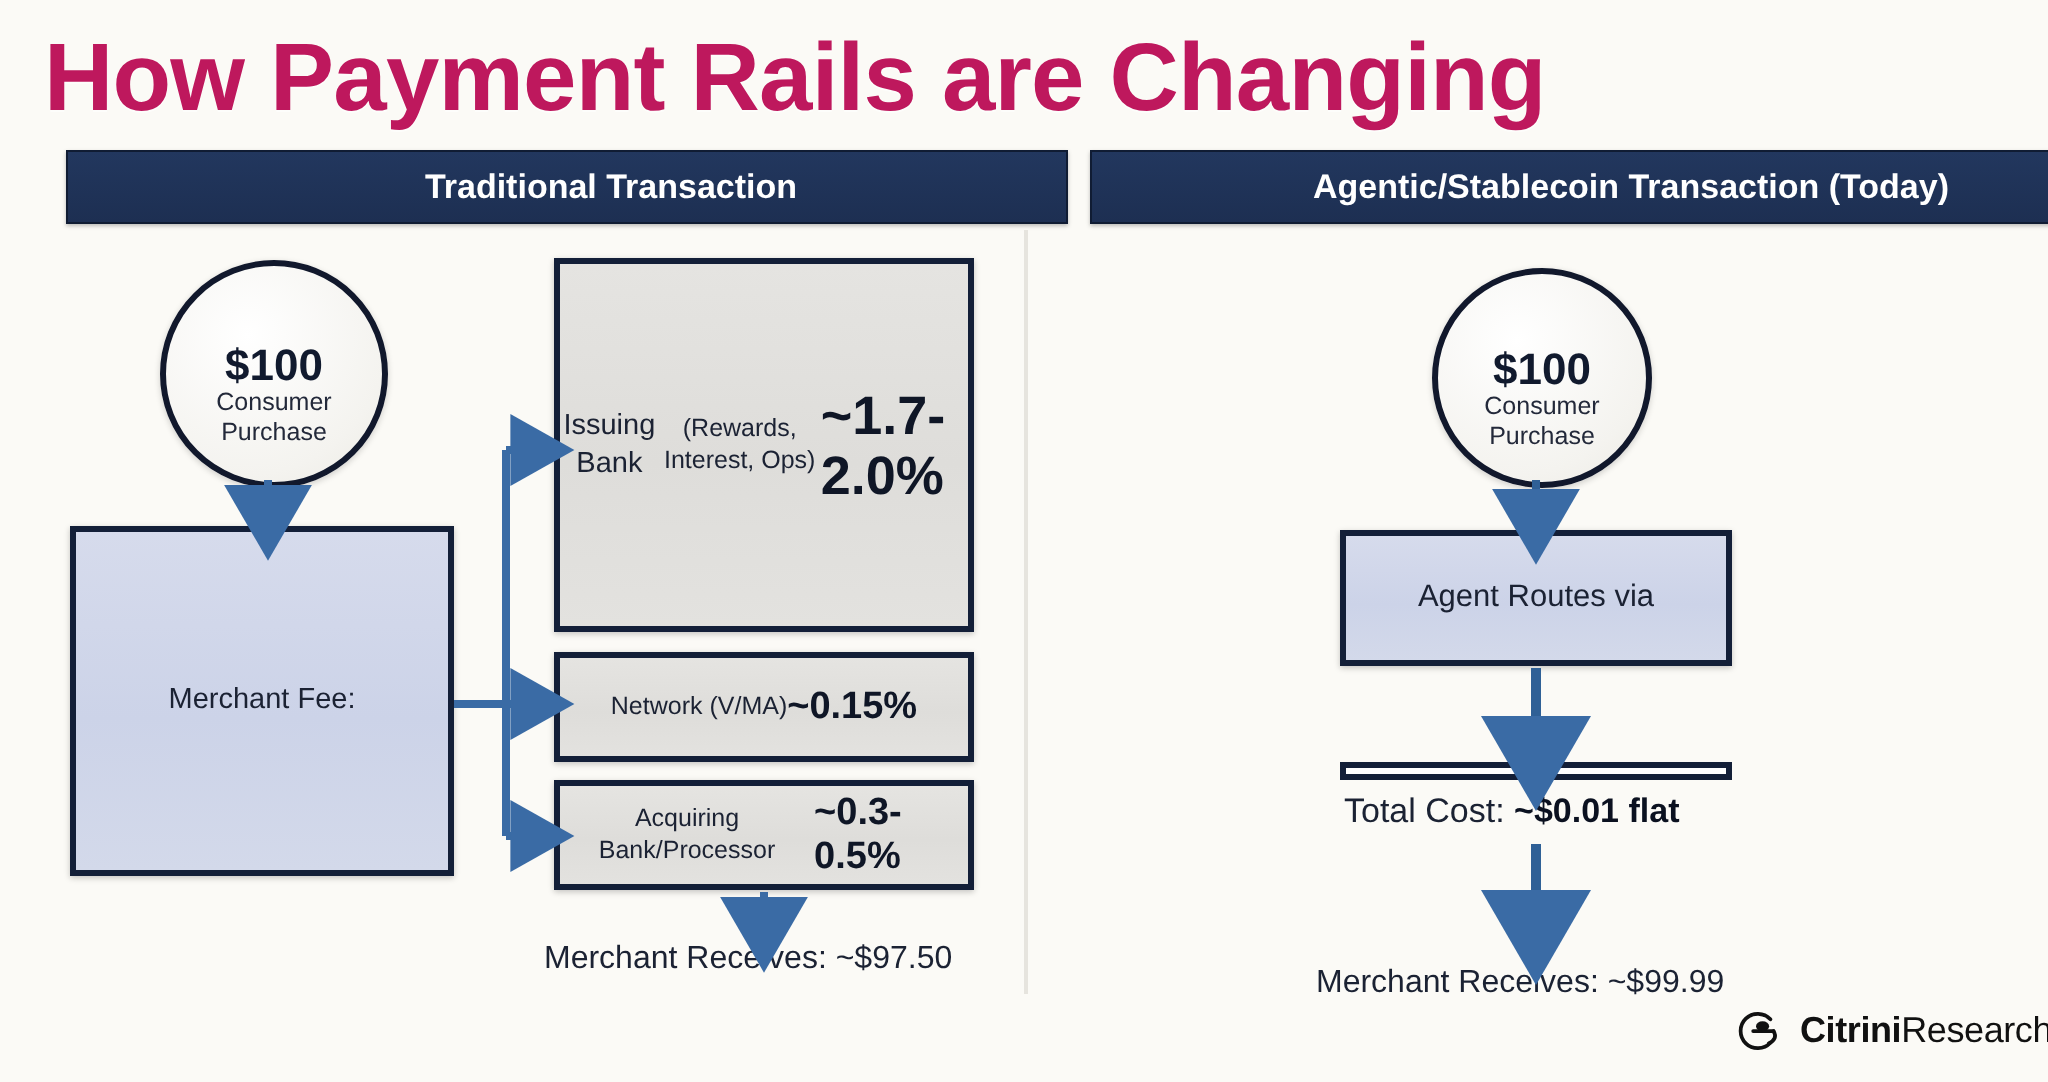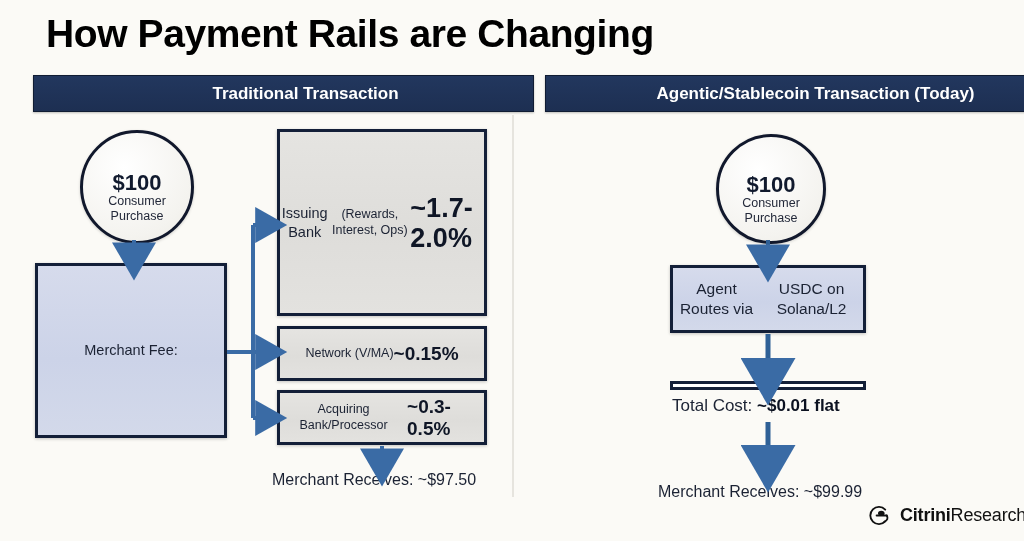--- a/index.html
+++ b/index.html
@@ -8,23 +8,23 @@
     background:#fbfaf6;
     font-family:"Liberation Sans", sans-serif;
     overflow:hidden;
     position:relative;
     color:#16233f;
   }
   .stage{position:absolute;left:0;top:0;width:1024px;height:541px;}
 
   
   .page-title{
-    position:absolute;left:46px;top:12px;
-    font-size:39px;font-weight:bold;
-    color:#000000;letter-spacing:-0.4px;
+    position:absolute;left:22px;top:12px;
+    font-size:48px;font-weight:bold;
+    color:#be185d;letter-spacing:-0.4px;
     white-space:nowrap;
     text-shadow:0 1px 0 rgba(255,255,255,.6);
   }
 
   
   .col-header{
     position:absolute;height:35px;
     background:linear-gradient(180deg,#22375e 0%,#1d2f52 100%);
     border:1px solid #101c33;
     display:flex;align-items:center;justify-content:center;
@@ -152,21 +152,20 @@
   <div class="caption" id="cap-left-receives">Merchant Receives: ~$97.50</div>
 
   <div class="circle" id="circle-right">
     <div class="amt">$100</div>
     <div class="sub">Consumer</div>
     <div class="sub">Purchase</div>
   </div>
 
   <div class="box box-blue" id="box-agent">
     <div class="lbl">Agent Routes via</div>
-    <div class="lbl">USDC on Solana/L2</div>
   </div>
 
   <div id="total-bar"></div>
 
   <div class="caption" id="cap-total"><span>Total Cost: </span><b>~$0.01 flat</b></div>
 
   <div class="caption" id="cap-right-receives">Merchant Receives: ~$99.99</div>
 
   <svg id="arrows" viewBox="0 0 1024 541">
     <defs>

